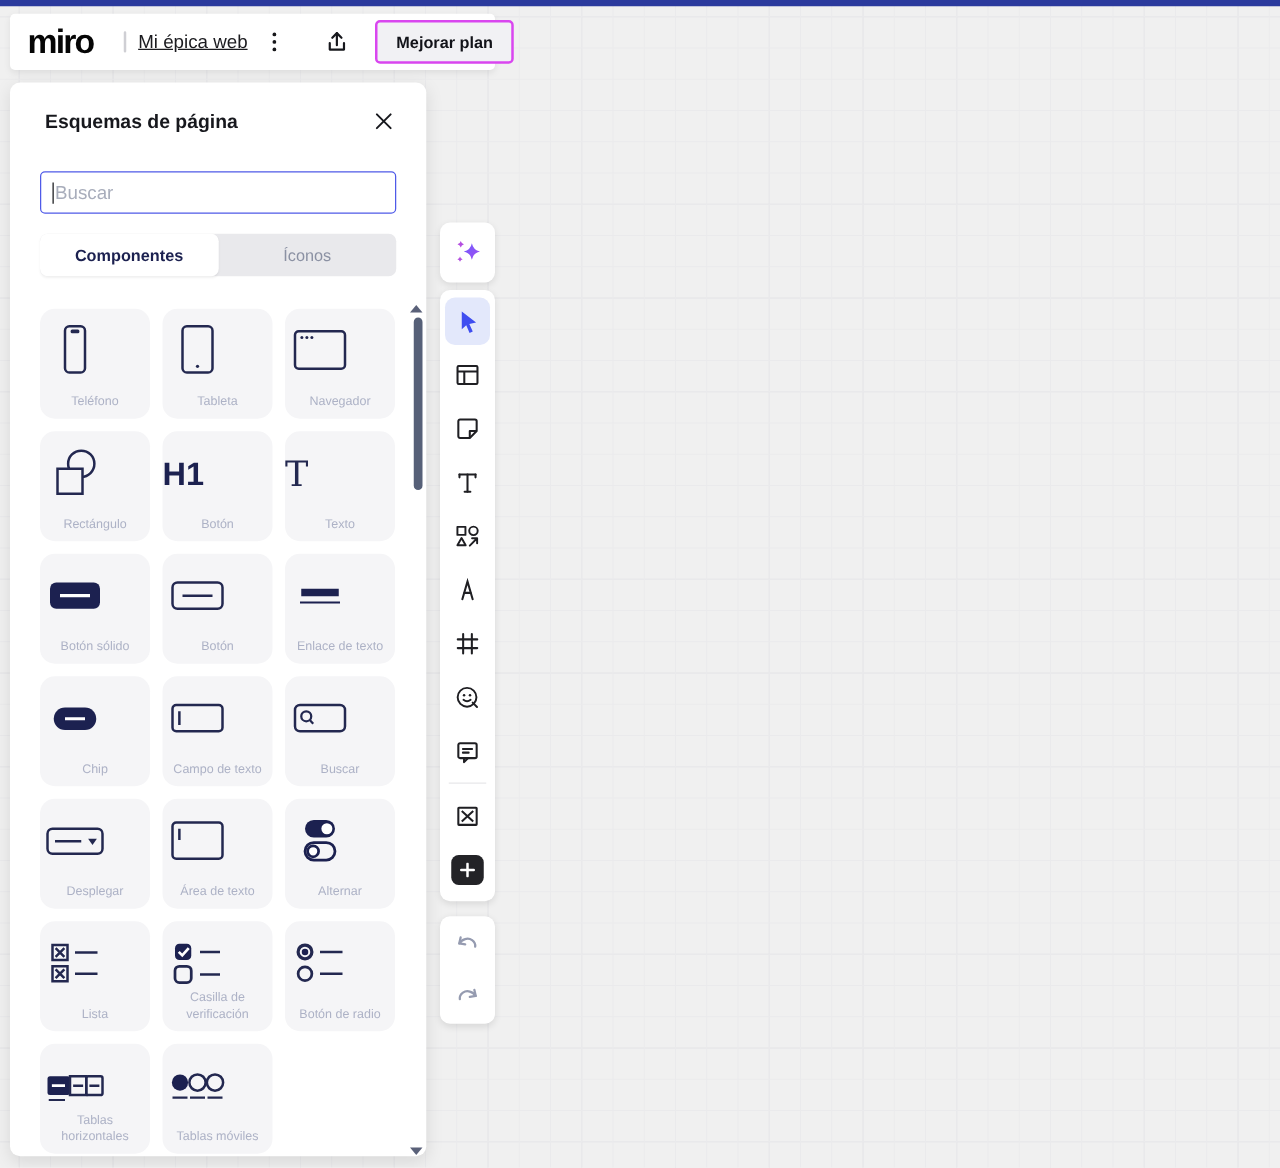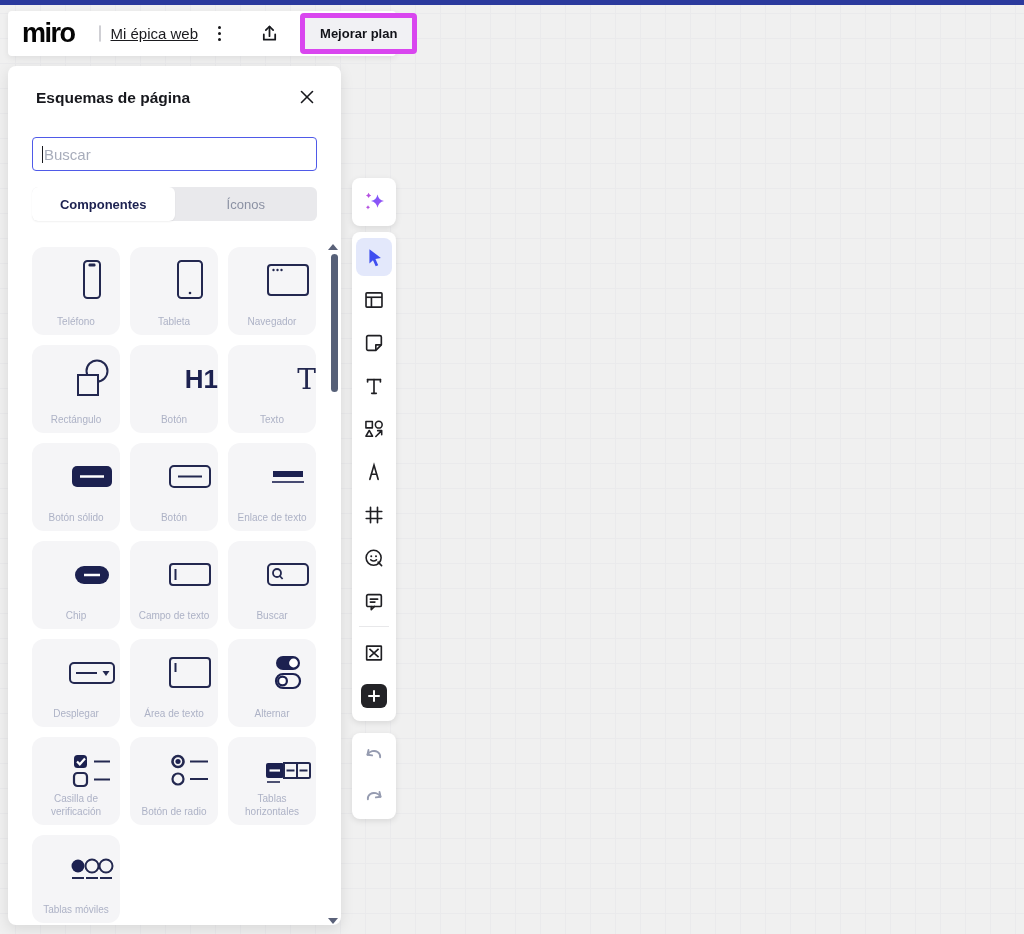--- a/index.html
+++ b/index.html
@@ -27,21 +27,21 @@
   }
   .logo{ font-size:27px; font-weight:800; letter-spacing:-1.5px; color:#050505; padding-right:4px; }
   .vdiv{ width:1px; height:24px; background:#e3e3e6; }
   .board-thumb{ width:22px; height:17px; border:1px solid #cfcfd4; border-radius:3px; background:#fdfdfd; position:relative; overflow:hidden; }
   .board-thumb svg{ position:absolute; inset:0; }
   .board-name{ font-size:15px; color:#1b1b1f; white-space:nowrap;text-decoration:underline; }
   .kebab{ display:flex; flex-direction:column; gap:3px; padding:6px 10px; cursor:pointer; }
   .kebab i{ width:3px; height:3px; border-radius:50%; background:#17171a; }
   .icon-btn{ display:flex; align-items:center; justify-content:center; padding:4px 8px; cursor:pointer; }
   .upgrade-btn{
-    margin-left:2px; background:#f1f1f4; border:5px solid #d946ef; border-radius:4px;
+    margin-left:2px; background:#f1f1f4; border:2px solid #d946ef; border-radius:4px;
     font-size:13px; font-weight:700; color:#121319; padding:8px 15px; cursor:pointer; white-space:nowrap;
   }
 
   
   .panel{
     position:absolute; left:8px; top:66px; width:333px; height:859px;
     background:#fff; border-radius:8px; box-shadow:0 4px 14px rgba(0,0,0,.10);
     overflow:hidden;
   }
   .panel-header{ display:flex; align-items:flex-end; justify-content:space-between; padding:21px 24px 0 28px; }
@@ -58,21 +58,21 @@
     display:grid; grid-template-columns:1fr 1fr; align-items:stretch;
   }
   .tab{ display:flex; align-items:center; justify-content:center; font-size:13px; border-radius:6px; cursor:pointer; color:#8b91a3; }
   .tab.active{ background:#fff; color:#1c2150; font-weight:700; box-shadow:0 1px 2px rgba(0,0,0,.06); }
   .tile-grid{
     margin:26px 24px 0 24px; display:grid; grid-template-columns:repeat(3,88px); gap:10px;
   }
   .tile{
     width:88px; height:88px; background:#f5f5f7; border-radius:12px; position:relative; cursor:pointer;
   }
-  .tile-icon{ position:absolute; top:5px; left:0; right:0; height:58px; display:flex; align-items:center; justify-content:flex-end; }
+  .tile-icon{ position:absolute; top:5px; left:0; right:0; height:58px; display:flex; align-items:center; justify-content:flex-start; }
   .tile-label{
     position:absolute; bottom:7px; left:3px; right:3px; text-align:center;
     font-size:10px; line-height:13px; color:#adb2c6;
   }
   .h1-glyph{ font-size:26px; font-weight:800; color:#1c2150; font-family:"Liberation Sans",sans-serif; }
   .t-serif{ font-size:28px; color:#232850; font-family:"DejaVu Serif", serif; }
 
   
   .pscroll-up,.pscroll-down{ position:absolute; right:3px; width:0; height:0; border-left:5px solid transparent; border-right:5px solid transparent; cursor:pointer; }
   .pscroll-up{ top:178px; border-bottom:6px solid #5a6179; }
@@ -297,20 +297,33 @@
         <svg width="56" height="56" viewBox="0 0 56 56" fill="none">
           <rect x="16" y="11" width="24" height="14" rx="7" fill="#1c2150"></rect>
           <circle cx="33.5" cy="18" r="4.4" fill="#ffffff"></circle>
           <rect x="16" y="29" width="24" height="14" rx="7" stroke="#1c2150" stroke-width="2.2"></rect>
           <circle cx="22.5" cy="36" r="4.4" fill="#ffffff" stroke="#1c2150" stroke-width="2.2"></circle>
         </svg>
       </div>
       <div class="tile-label">Alternar</div>
     </div>
 
+    <div class="tile">
+      <div class="tile-icon">
+        <svg width="56" height="56" viewBox="0 0 56 56" fill="none" stroke="#232850" stroke-width="2">
+          <rect x="10" y="13" width="12" height="12"></rect>
+          <path d="M12.5 15.5 l7 7 M19.5 15.5 l-7 7"></path>
+          <path d="M28 19 H46"></path>
+          <rect x="10" y="30" width="12" height="12"></rect>
+          <path d="M12.5 32.5 l7 7 M19.5 32.5 l-7 7"></path>
+          <path d="M28 36 H46"></path>
+        </svg>
+      </div>
+      <div class="tile-label">Lista</div>
+    </div>
 
     <div class="tile">
       <div class="tile-icon">
         <svg width="56" height="56" viewBox="0 0 56 56" fill="none" stroke="#232850" stroke-width="2">
           <rect x="10" y="12" width="13" height="13" rx="3.5" fill="#1c2150" stroke="none"></rect>
           <path d="M13 18.5 l2.8 2.8 L21 15.5" stroke="#ffffff" stroke-width="2.2"></path>
           <path d="M30 18.5 H46"></path>
           <rect x="10" y="30" width="13" height="13" rx="3.5" stroke-width="2.2"></rect>
           <path d="M30 36.5 H46"></path>
         </svg>

